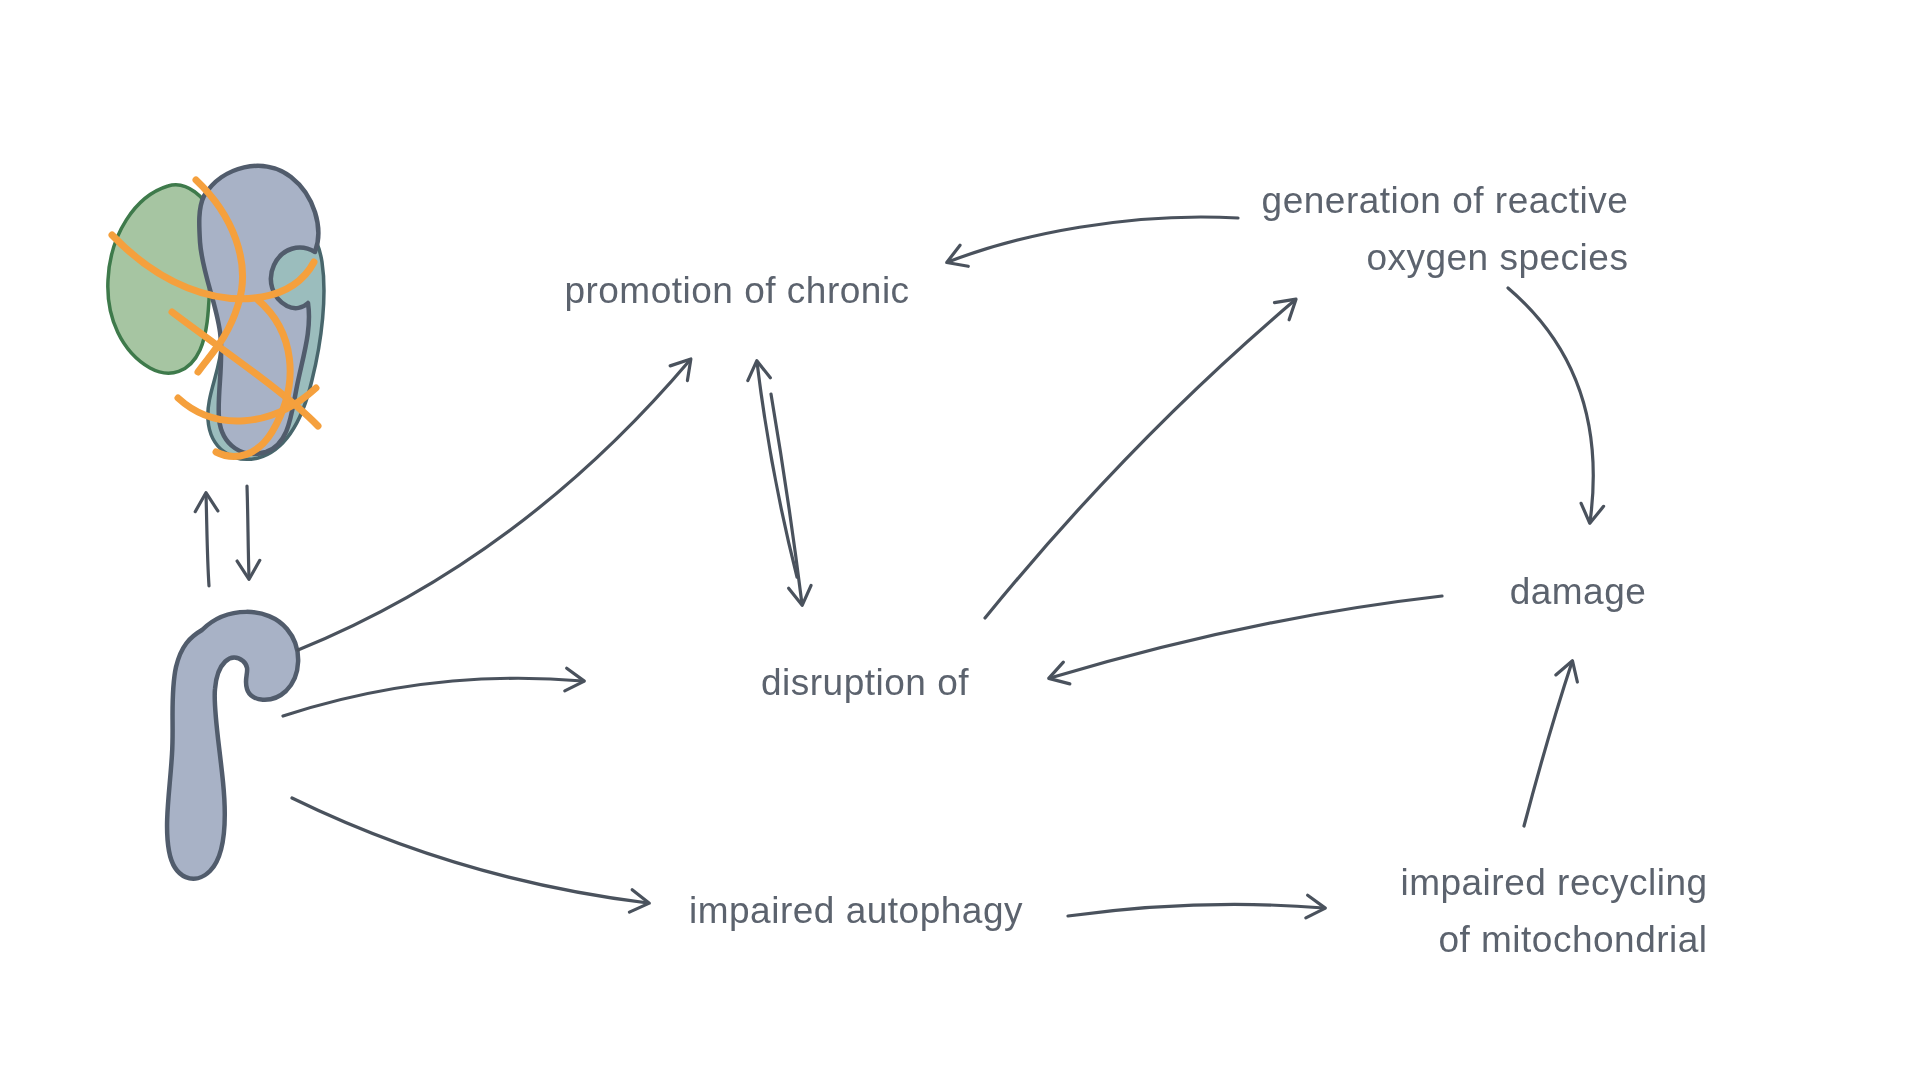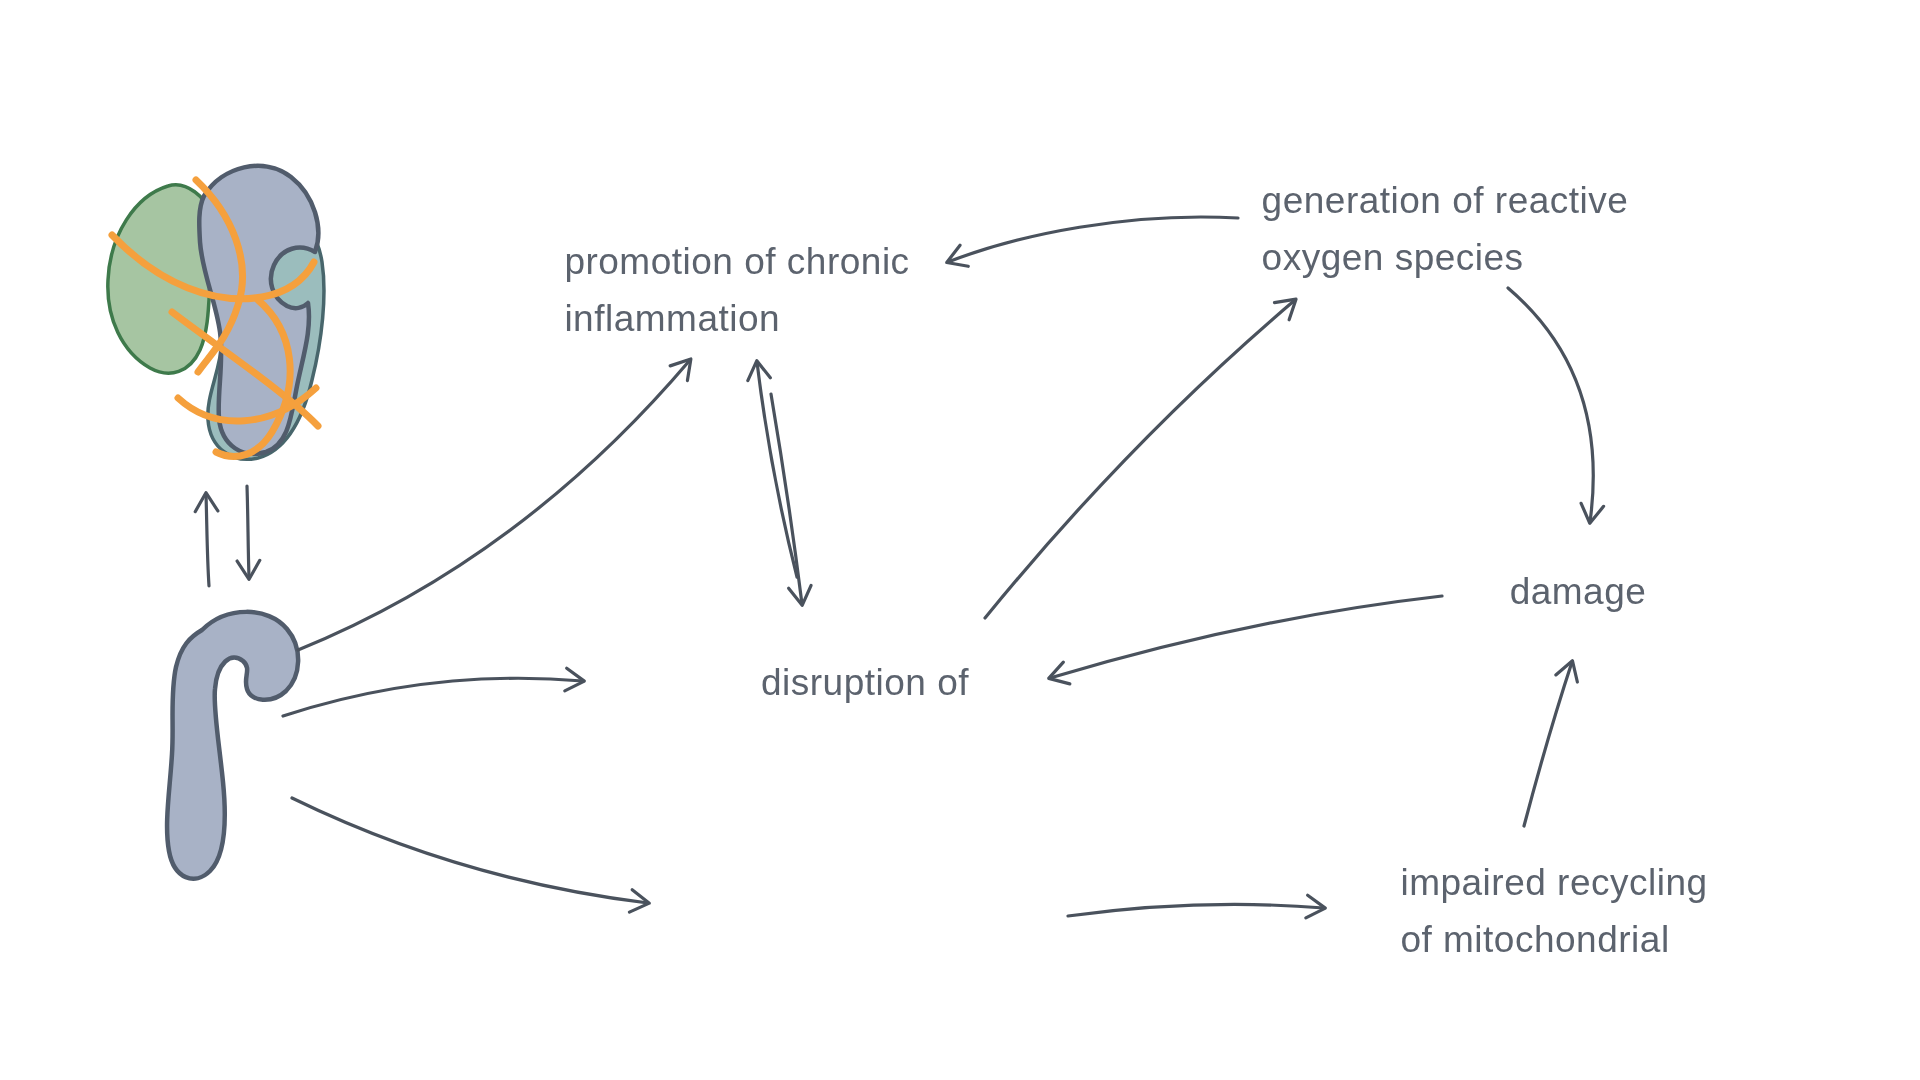--- a/index.html
+++ b/index.html
@@ -5,21 +5,21 @@
   html,body{margin:0;padding:0;}
   body{
     width:1920px;height:1080px;position:relative;overflow:hidden;
     background:var(--bg,#fff);
     font-family:"Liberation Sans", sans-serif;
   }
   .stage{position:absolute;inset:0;}
   svg{position:absolute;left:0;top:0;}
   .node{
     position:absolute;transform:translate(-50%,-50%);
-    text-align:left;font-size:37px;line-height:57px;
+    text-align:right;font-size:37px;line-height:57px;
     color:var(--text,#5C636E);white-space:nowrap;letter-spacing:0.5px;
   }
   .arrow{fill:none;stroke:var(--arrow,#4A525D);stroke-width:3.2;stroke-linecap:round;}
   .arrow-stroke{fill:none;stroke:var(--arrow,#4A525D);stroke-width:2.4;stroke-linecap:round;stroke-linejoin:round;}
   .blob-green{fill:var(--green-f,#A6C5A2);stroke:var(--green-s,#3E7A4B);stroke-width:3.5;}
   .blob-teal{fill:var(--teal-f,#92B7B7);stroke:var(--teal-s,#48666C);stroke-width:3.5;fill-opacity:.92;}
   .blob-blue{fill:var(--blue-f,#A8B2C6);stroke:var(--blue-s,#515C6C);stroke-width:4.5;stroke-linejoin:round;}
   .orange-line{fill:none;stroke:var(--orange,#F5A03D);stroke-width:7;stroke-linecap:round;}
 </style>
 </head>
@@ -67,35 +67,37 @@
 
     <path class="arrow" marker-end="url(#ah)" d="M 1442 596 Q 1250 618 1050 678"></path>
 
     <path class="arrow" marker-end="url(#ah)" d="M 1068 916 Q 1200 898 1324 908"></path>
 
     <path class="arrow" marker-end="url(#ah)" d="M 1524 826 Q 1548 735 1572 662"></path>
   </svg>
 
   <div class="node" style="left:737px;top:290px">
     <div>promotion of chronic</div>
-    <div>inflammation</div>
   </div>
 
   <div class="node" style="left:1445px;top:229px">
     <div>generation of reactive</div>
     <div>oxygen species</div>
   </div>
 
   <div class="node" style="left:1578px;top:591px">
     <div>damage</div>
   </div>
 
   <div class="node" style="left:865px;top:682px">
     <div>disruption of</div>
   </div>
 
+  <div class="node" style="left:856px;top:910px">
+    <div>impaired autophagy</div>
+  </div>
 
   <div class="node" style="left:1554px;top:911px">
     <div>impaired recycling</div>
     <div>of mitochondrial</div>
   </div>
 
 </div>
 
 </body></html>

